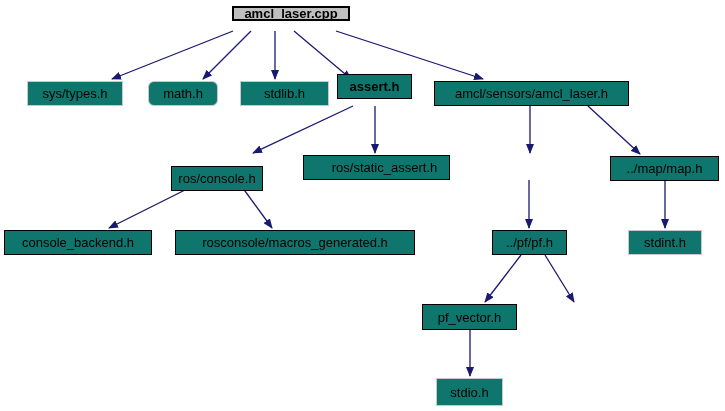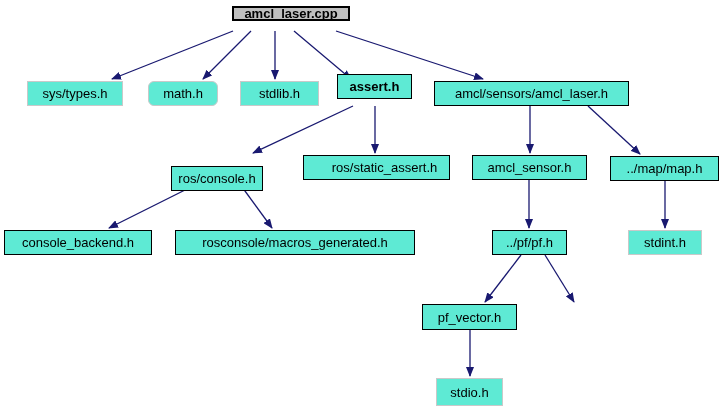--- a/index.html
+++ b/index.html
@@ -13,21 +13,21 @@
   }
   #edges {
     position: absolute;
     left: 0; top: 0;
     width: 725px; height: 411px;
     pointer-events: none;
   }
   .node {
     position: absolute;
     box-sizing: border-box;
-    background: #5eead4;
+    background: #0f766e;
     border: 1px solid #000000;
     color: #000000;
     font-size: 13px;
     line-height: 1;
     display: flex;
     align-items: center;
     justify-content: center;
     white-space: nowrap;
     z-index: 2;
   }
@@ -65,27 +65,26 @@
       <line x1="521" y1="255" x2="485" y2="302" marker-end="url(#arrow)"></line>
       <line x1="545" y1="255" x2="574" y2="302" marker-end="url(#arrow)"></line>
       <line x1="470" y1="330" x2="470" y2="376" marker-end="url(#arrow)"></line>
     </g>
   </svg>
 
   <div class="node main" style="left:232px; top:6px;   width:118px; height:15px;font-weight:bold;">amcl_laser.cpp</div>
 
   <div class="node external" style="left:27px;  top:81px;  width:96px;  height:25px;">sys/types.h</div>
   <div class="node external" style="left:148px; top:81px;  width:70px;  height:25px;border-radius:6px;">math.h</div>
-  <div class="node external" style="left:240px; top:81px;  width:79px;  height:25px;">stdlib.h</div>
+  <div class="node external" style="left:240px; top:81px;  width:89px;  height:25px;">stdlib.h</div>
   <div class="node" style="left:337px; top:74px;  width:75px;  height:25px;font-weight:bold;">assert.h</div>
   <div class="node" style="left:434px; top:81px;  width:195px; height:25px;">amcl/sensors/amcl_laser.h</div>
 
   <div class="node" style="left:171px; top:155px; width:92px; height:25px;margin-top:11px;">ros/console.h</div>
   <div class="node" style="left:303px; top:155px; width:147px; height:25px;padding-left:16px;">ros/static_assert.h</div>
-  <div class="node" style="left:472px; top:155px; width:115px; height:25px;">amcl_sensor.h</div>
   <div class="node" style="left:610px; top:156px; width:109px; height:25px;">../map/map.h</div>
 
   <div class="node" style="left:4px;   top:230px; width:148px; height:25px;">console_backend.h</div>
   <div class="node" style="left:175px; top:230px; width:240px; height:25px;">rosconsole/macros_generated.h</div>
   <div class="node" style="left:492px; top:230px; width:75px;  height:25px;">../pf/pf.h</div>
   <div class="node external" style="left:628px; top:230px; width:74px;  height:25px;">stdint.h</div>
 
   <div class="node" style="left:422px; top:304px; width:95px;  height:26px;">pf_vector.h</div>
 
   <div class="node external" style="left:436px; top:378px; width:67px;  height:28px;">stdio.h</div>

